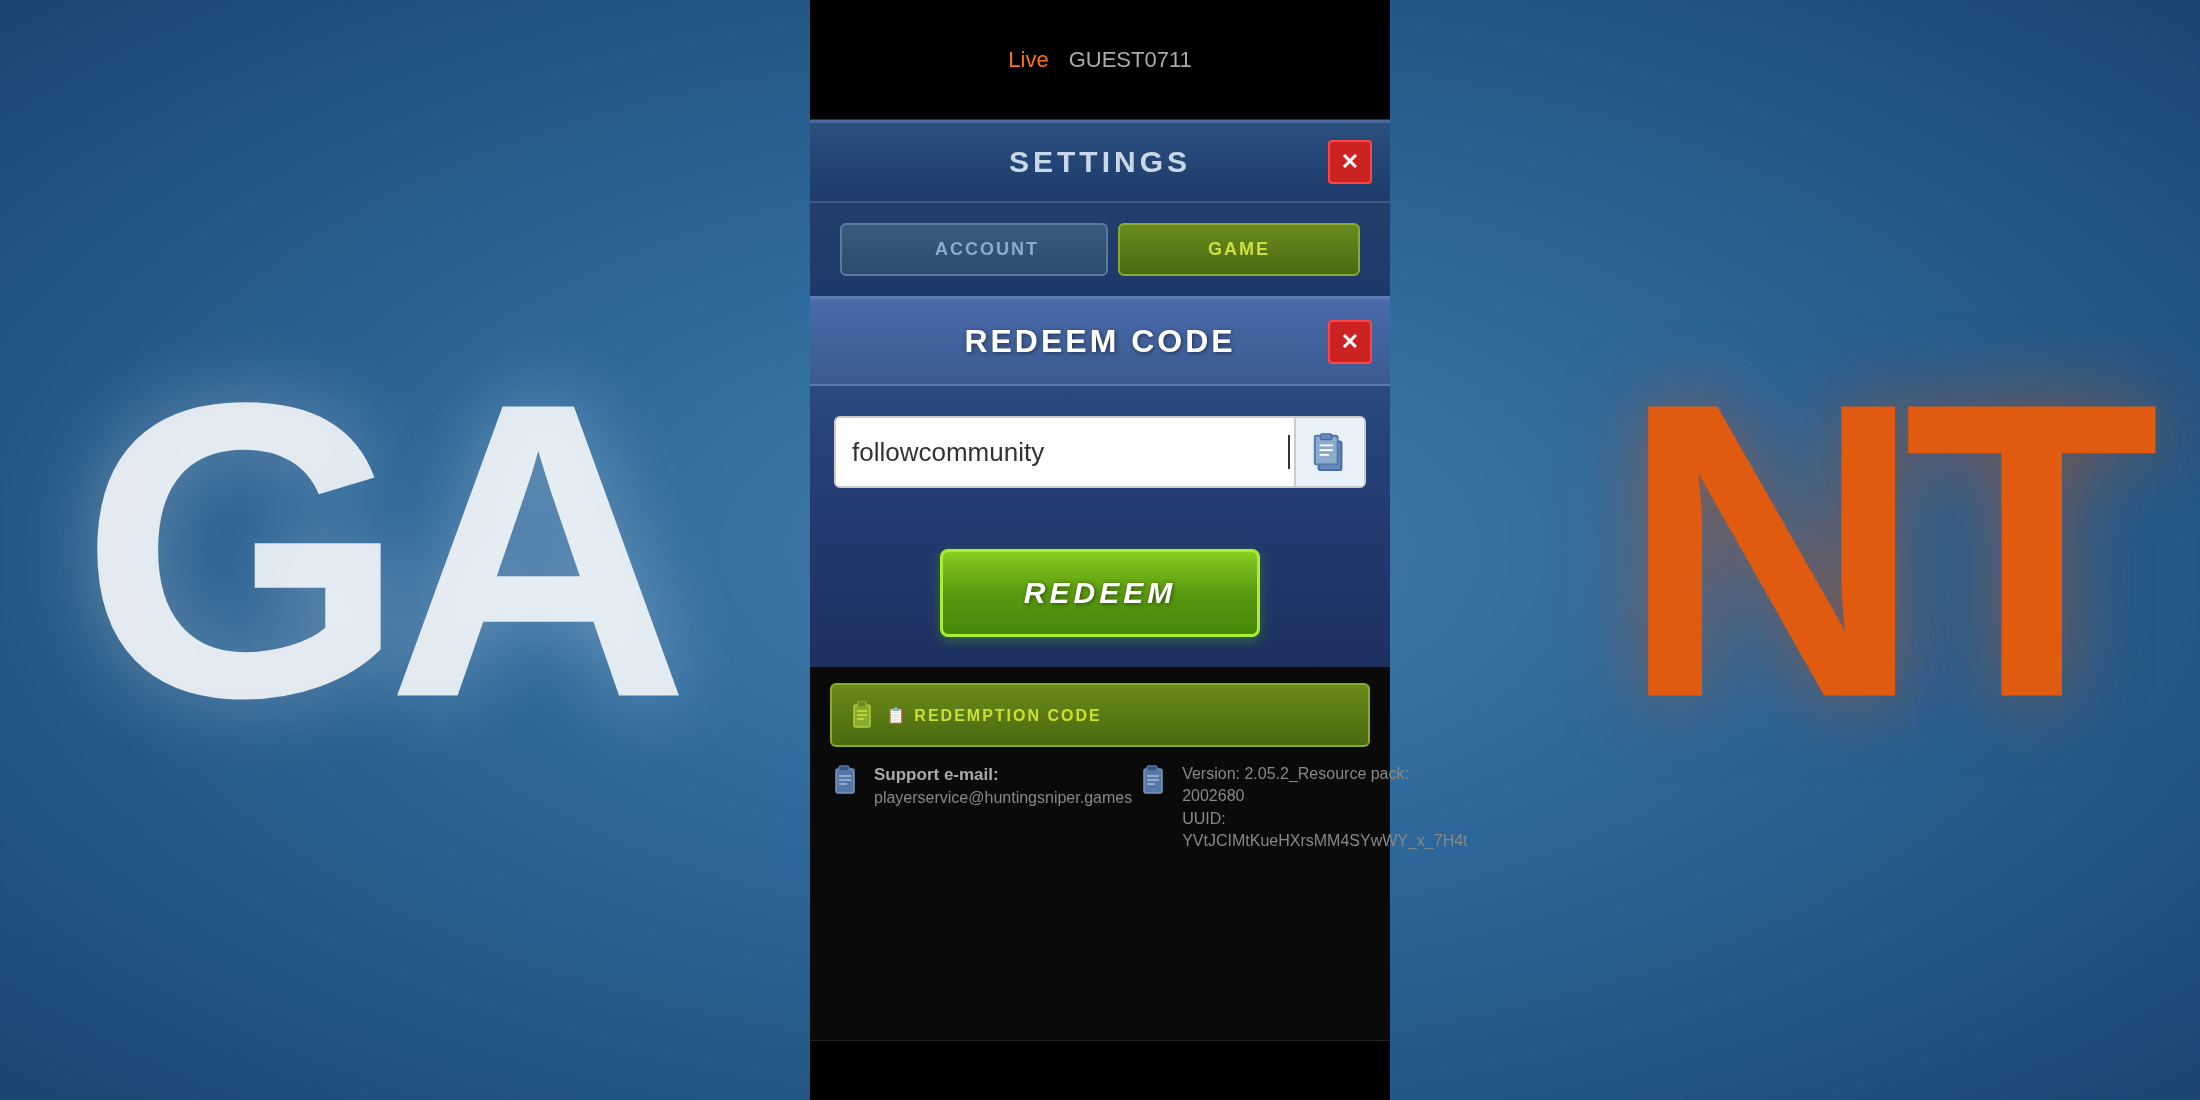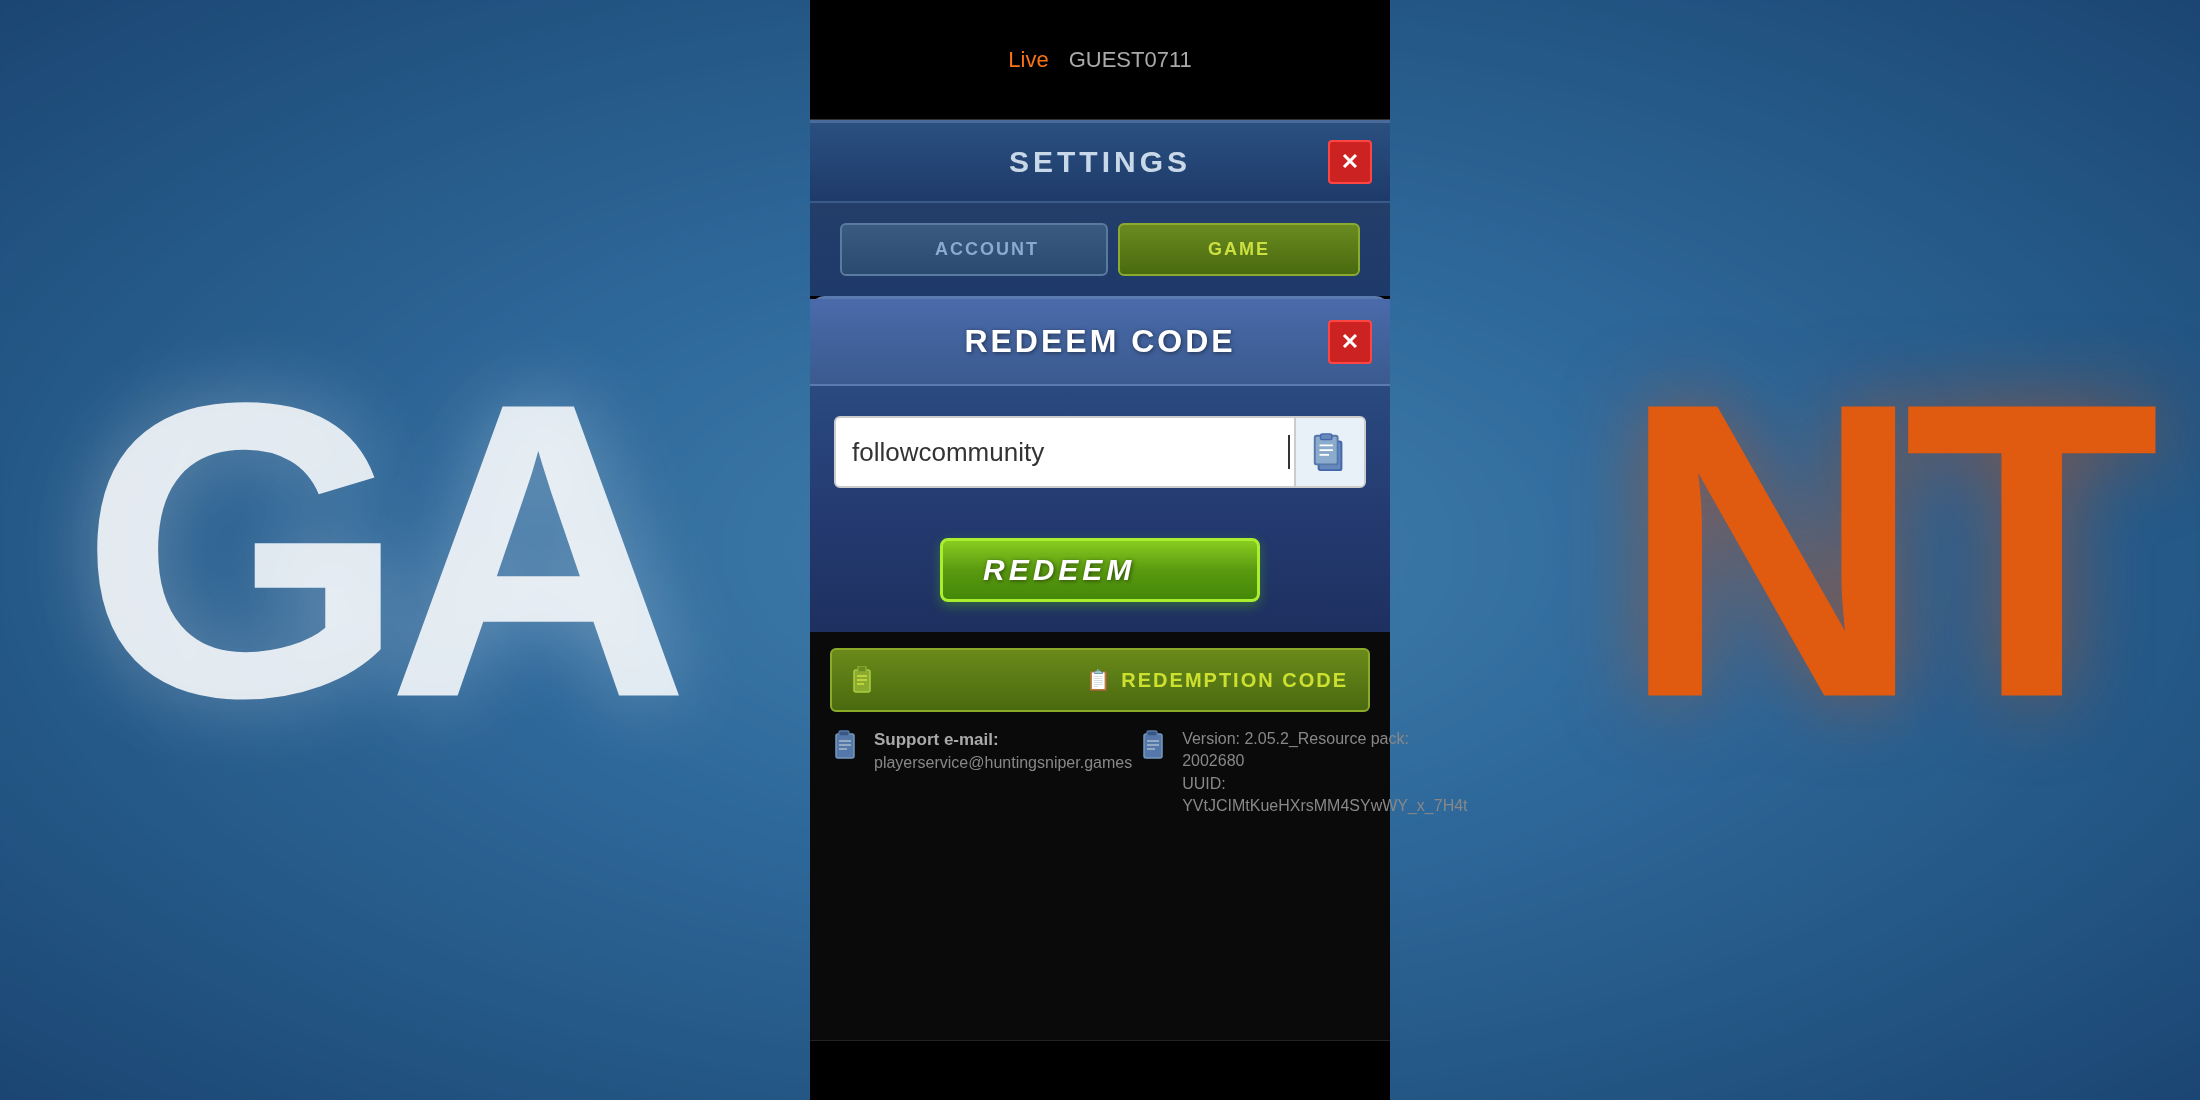--- a/index.html
+++ b/index.html
@@ -172,21 +172,20 @@
       background: linear-gradient(180deg, #6a8a20 0%, #4a6a10 100%);
       border-color: #8aaa30;
       color: #cce040;
     }
 
     
     .redeem-dialog {
       background: linear-gradient(180deg, #3a5a90 0%, #2a4a80 100%);
       margin: 0;
       border-top: 3px solid #5a7ab0;
-      border-radius: 15px;
     }
 
     .redeem-header {
       background: linear-gradient(180deg, #4a6aaa 0%, #3a5a90 100%);
       display: flex;
       align-items: center;
       justify-content: center;
       position: relative;
       padding: 24px 20px;
       border-bottom: 2px solid #5a7ab0;
@@ -271,60 +270,62 @@
     
     .redeem-btn-area {
       padding: 20px 24px 30px;
       background: linear-gradient(180deg, #243a70 0%, #1e3060 100%);
       display: flex;
       justify-content: center;
     }
 
     .redeem-btn {
       width: 320px;
-      padding: 12px 40px;
+      padding: 24px 40px;
       background: linear-gradient(180deg, #88cc20 0%, #5a9a10 50%, #448808 100%);
       border: 3px solid #aaee30;
       border-radius: 8px;
       color: #fff;
       font-size: 30px;
       font-weight: 900;
       font-style: italic;
       letter-spacing: 4px;
+      text-align: center;
       cursor: pointer;
       text-transform: uppercase;
       text-shadow: 1px 1px 4px rgba(0,0,0,0.5);
       box-shadow: 0 4px 12px rgba(80, 180, 20, 0.4);
+      margin-top: 11px;
     }
 
     
     .bottom-section {
       flex: 1;
       background: #0a0a0a;
       display: flex;
       flex-direction: column;
       padding: 16px 20px;
       gap: 16px;
     }
 
     .redemption-code-btn {
       width: 100%;
       padding: 16px 20px;
       background: linear-gradient(180deg, #6a8a1a 0%, #4a6a10 100%);
       border: 2px solid #8aaa28;
       border-radius: 6px;
       color: #cce030;
-      font-size: 20px;
+      font-size: 16px;
       font-weight: bold;
       letter-spacing: 2px;
       text-align: center;
       cursor: pointer;
       display: flex;
       align-items: center;
-      justify-content: space-between;
+      justify-content: flex-start;
       gap: 10px;
     }
 
     .support-info {
       display: flex;
       gap: 10px;
       padding: 0 4px;
     }
 
     .support-block {

